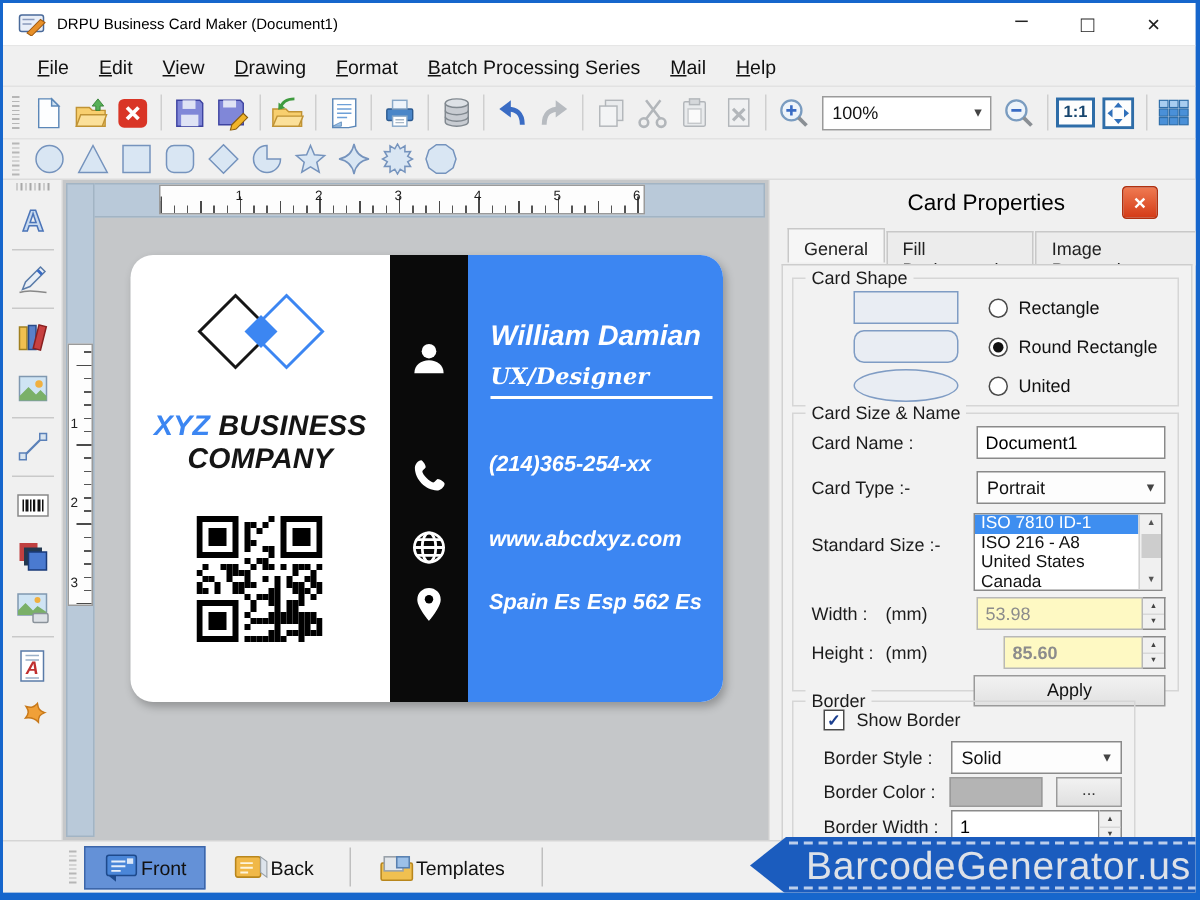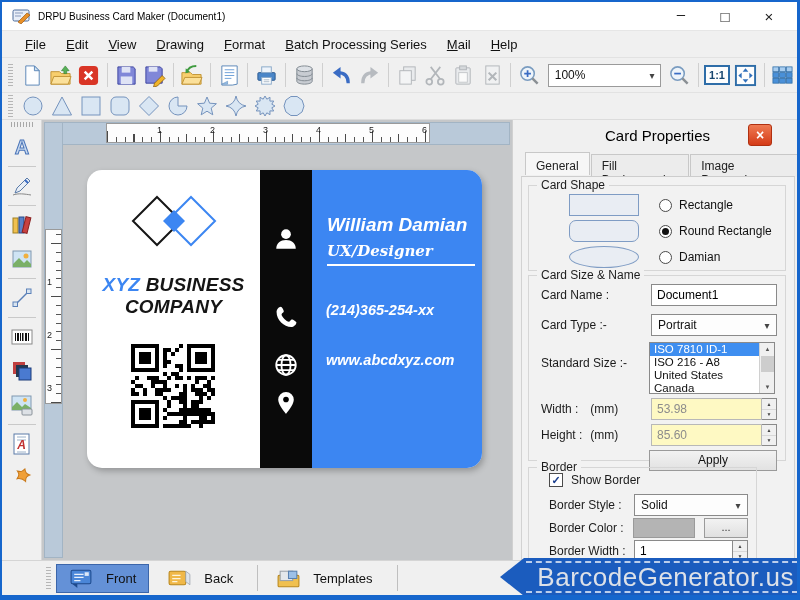--- a/index.html
+++ b/index.html
@@ -110,21 +110,21 @@
   .spin{width:15px;height:22px;border:1px solid #8a8a8a;border-left:none;background:#f0f0f0;display:flex;flex-direction:column}
   .spin div{flex:1;display:flex;align-items:center;justify-content:center;font-size:5px;color:#444;border-bottom:1px solid #d8d8d8}
   .spin div:last-child{border-bottom:none}
   .apply-btn{position:absolute;height:21px;background:linear-gradient(#f2f2f2,#e2e2e2);border:1px solid #9a9a9a;font-size:12px;text-align:center;line-height:19px}
   .cbx{width:14px;height:14px;border:1px solid #4a4a4a;background:#fff;display:flex;align-items:center;justify-content:center;font-size:11px;font-weight:bold;color:#1b3f8f;flex:none}
   .swatch{height:20px;border:1px solid #9a9a9a;background:#b4b4b4}
   .browse-btn{height:20px;background:linear-gradient(#f2f2f2,#e0e0e0);border:1px solid #9a9a9a;font-size:11px;text-align:center;line-height:17px;color:#333}
 
   
   .bottom-bar{position:absolute;left:0;top:558px;width:100%;height:35px;background:#f0f0f0;border-top:1px solid #d5d5d5;display:flex;align-items:center}
-  .btab{height:29px;display:flex;align-items:center;gap:12px;padding:0 12px;font-size:13px;color:#111;margin-right:6px}
+  .btab{height:29px;display:flex;align-items:center;gap:0;padding:0 12px;font-size:13px;color:#111;margin-right:6px}
   .btab svg{width:25px;height:21px}
   .btab.active{background:#6491d7;border:1px solid #3c66aa}
   .bsep{width:1px;height:26px;background:#bfbfbf;margin:0 6px}
 
   
   .banner{position:absolute;left:498px;top:556px;width:300px;height:38px;background:#1b5cbe;clip-path:polygon(0 50%,24px 0,100% 0,100% 100%,24px 100%);z-index:6;display:flex;align-items:center;justify-content:flex-end;padding-right:4px}
   .banner-inner{position:absolute;left:26px;right:2px;top:3px;bottom:3px;border-top:2px dashed rgba(255,255,255,.7);border-bottom:2px dashed rgba(255,255,255,.7)}
   .banner-text{position:relative;font-size:26px;color:#dde1e8;letter-spacing:.5px;padding-right:2px}
 </style>
 </head>
@@ -639,20 +639,21 @@
               <path d="M12 1.8a7.2 7.2 0 0 0-7.2 7.2C4.8 13.8 12 22 12 22s7.2-8.2 7.2-13A7.2 7.2 0 0 0 12 1.8z"></path>
               <circle cx="12" cy="8.8" r="2.6" fill="#000"></circle>
             </svg></div>
       </div>
 
       <div class="card-blue">
         <div class="c-name">William Damian</div>
         <div class="c-role">UX/Designer</div>
         <div class="c-line" style="top:132px">(214)365-254-xx</div>
         <div class="c-line" style="top:182px">www.abcdxyz.com</div>
+        <div class="c-line" style="top:224px">Spain Es Esp 562 Es</div>
       </div>
     </div>
   </div>
 
   <div class="panel">
     <div class="panel-header">
       <div class="panel-title">Card Properties</div>
       <div class="panel-close">
           <span>×</span>
         </div>
@@ -672,21 +673,21 @@
         <div class="radio-row" style="top:12px">
             <span class="radio"></span>
             <span>Rectangle</span>
           </div>
         <div class="radio-row" style="top:38px">
             <span class="radio checked"></span>
             <span>Round Rectangle</span>
           </div>
         <div class="radio-row" style="top:64px">
             <span class="radio"></span>
-            <span>Damian</span>
+            <span>United</span>
           </div>
       </div>
 
       <div class="group g-size">
         <div class="legend">Card Size &amp; Name</div>
         <div class="frow" style="top:8px">
           <span class="flabel">Card Name :</span>
           <input class="tinput" style="margin-left: auto; width: 126px;" value="Document1">
         </div>
         <div class="frow" style="top:38px">
@@ -717,21 +718,21 @@
           <span class="flabel" style="margin-left:12px">(mm)</span>
           <input class="tinput" style="margin-left: auto; width: 111px;" disabled="" value="53.98">
           <div class="spin">
               <div>▲</div>
               <div>▼</div>
             </div>
         </div>
         <div class="frow" style="top:148px">
           <span class="flabel">Height :</span>
           <span class="flabel" style="margin-left:8px">(mm)</span>
-          <input class="tinput" style="margin-left: auto; width: 111px;" disabled="" value="85.60">
+          <input class="tinput" style="margin-left: auto; width: 93px; font-weight: bold;" disabled="" value="85.60">
           <div class="spin">
               <div>▲</div>
               <div>▼</div>
             </div>
         </div>
         <div class="apply-btn" style="left:120px;top:174px;width:128px">Apply</div>
       </div>
 
       <div class="group g-border">
         <div class="legend">Border</div>

